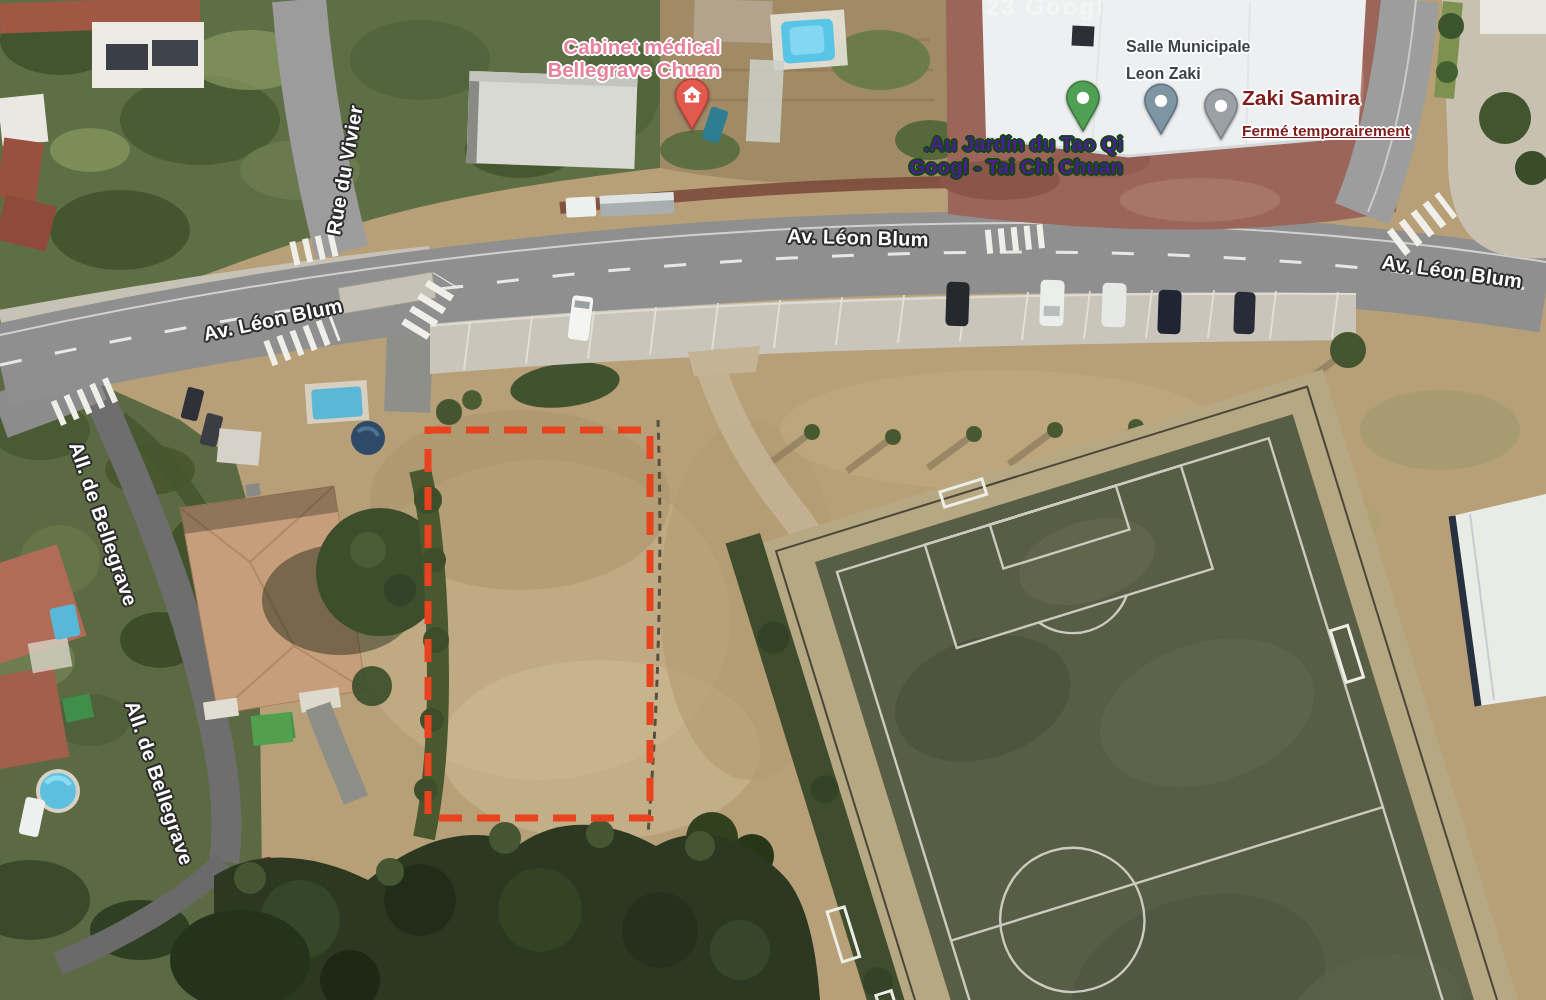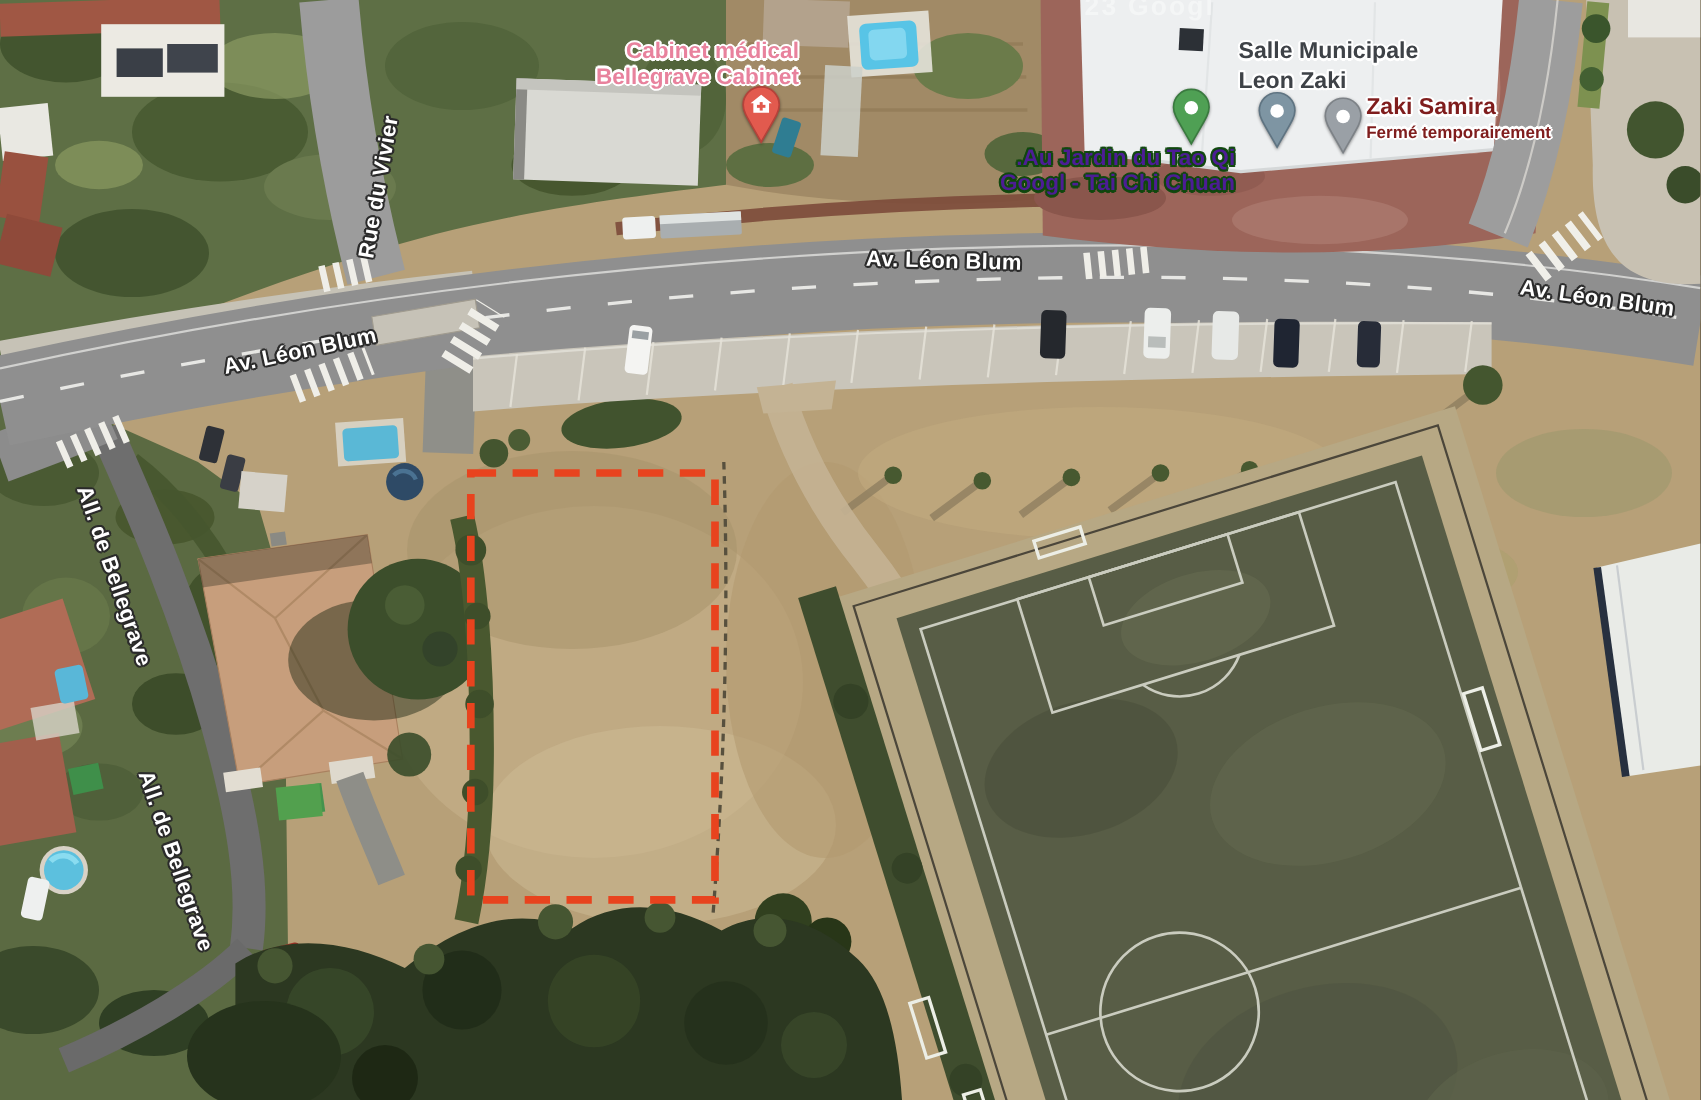--- a/index.html
+++ b/index.html
@@ -24,21 +24,21 @@
   .poi{font-size:20.5px;line-height:23px;}
   .road-label{font-size:20px;color:#fff;letter-spacing:.3px;}
   .marker{position:absolute;z-index:30;}
   .marker svg{filter:drop-shadow(0 1.5px 1.5px rgba(0,0,0,.45));overflow:visible;}
   .pin-red{stroke:#b4423a;stroke-width:1.6;}
   .pin-green{stroke:#3a7a3f;stroke-width:1.6;}
   .pin-slate{stroke:#5f7482;stroke-width:1.6;}
   .pin-gray{stroke:#7d8287;stroke-width:1.6;}
   .watermark{position:absolute;left:986px;top:-7px;z-index:15;font-weight:700;
              font-size:24px;letter-spacing:2px;color:rgba(255,255,255,.42);}
-  .zaki-status{font-size:15.5px;line-height:17px;margin-top:3px;}
+  .zaki-status{font-size:15.5px;line-height:17px;margin-top:13px;text-decoration:underline;}
 </style>
 </head>
 <body>
 
 <div class="stage">
 
   <svg class="bg" width="1546" height="1000" viewBox="0 0 1546 1000">
 
     <rect width="1546" height="1000" fill="#b7a078"></rect>
     <g opacity="1">
@@ -293,24 +293,24 @@
   </svg>
 
   <svg class="overlay" style="left:424px;top:426px;" width="230" height="396" viewBox="0 0 230 396">
     <rect x="4" y="4" width="222" height="388" fill="none" stroke-width="7" stroke-dasharray="23 15" stroke="#E8431E"></rect>
   </svg>
 
   <div class="watermark">23 Googl</div>
 
   <div class="lbl lbl-center poi halo-white" style="left:634px;top:58px;color:#e8829d;">
     <div>Cabinet médical</div>
-    <div>Bellegrave Cabinet</div>
-  </div>
-
-  <div class="lbl poi halo-white" style="left:1126px;top:33px;color:#3e4247;font-size:21px;line-height:27px;">
+    <div>Bellegrave Chuan</div>
+  </div>
+
+  <div class="lbl poi halo-white" style="left:1126px;top:33px;color:#3e4247;font-size:16px;line-height:27px;">
     <div>Salle Municipale</div>
     <div>Leon Zaki</div>
   </div>
 
   <div class="lbl lbl-center poi halo-green" style="left:1016px;top:155px;color:#4c1d95;">
     <div>.Au Jardin du Tao Qi</div>
     <div>Googl - Tai Chi Chuan</div>
   </div>
 
   <div class="lbl poi halo-white" style="left:1242px;top:86px;color:#7f1d1d;font-size:21px;line-height:23px;">

